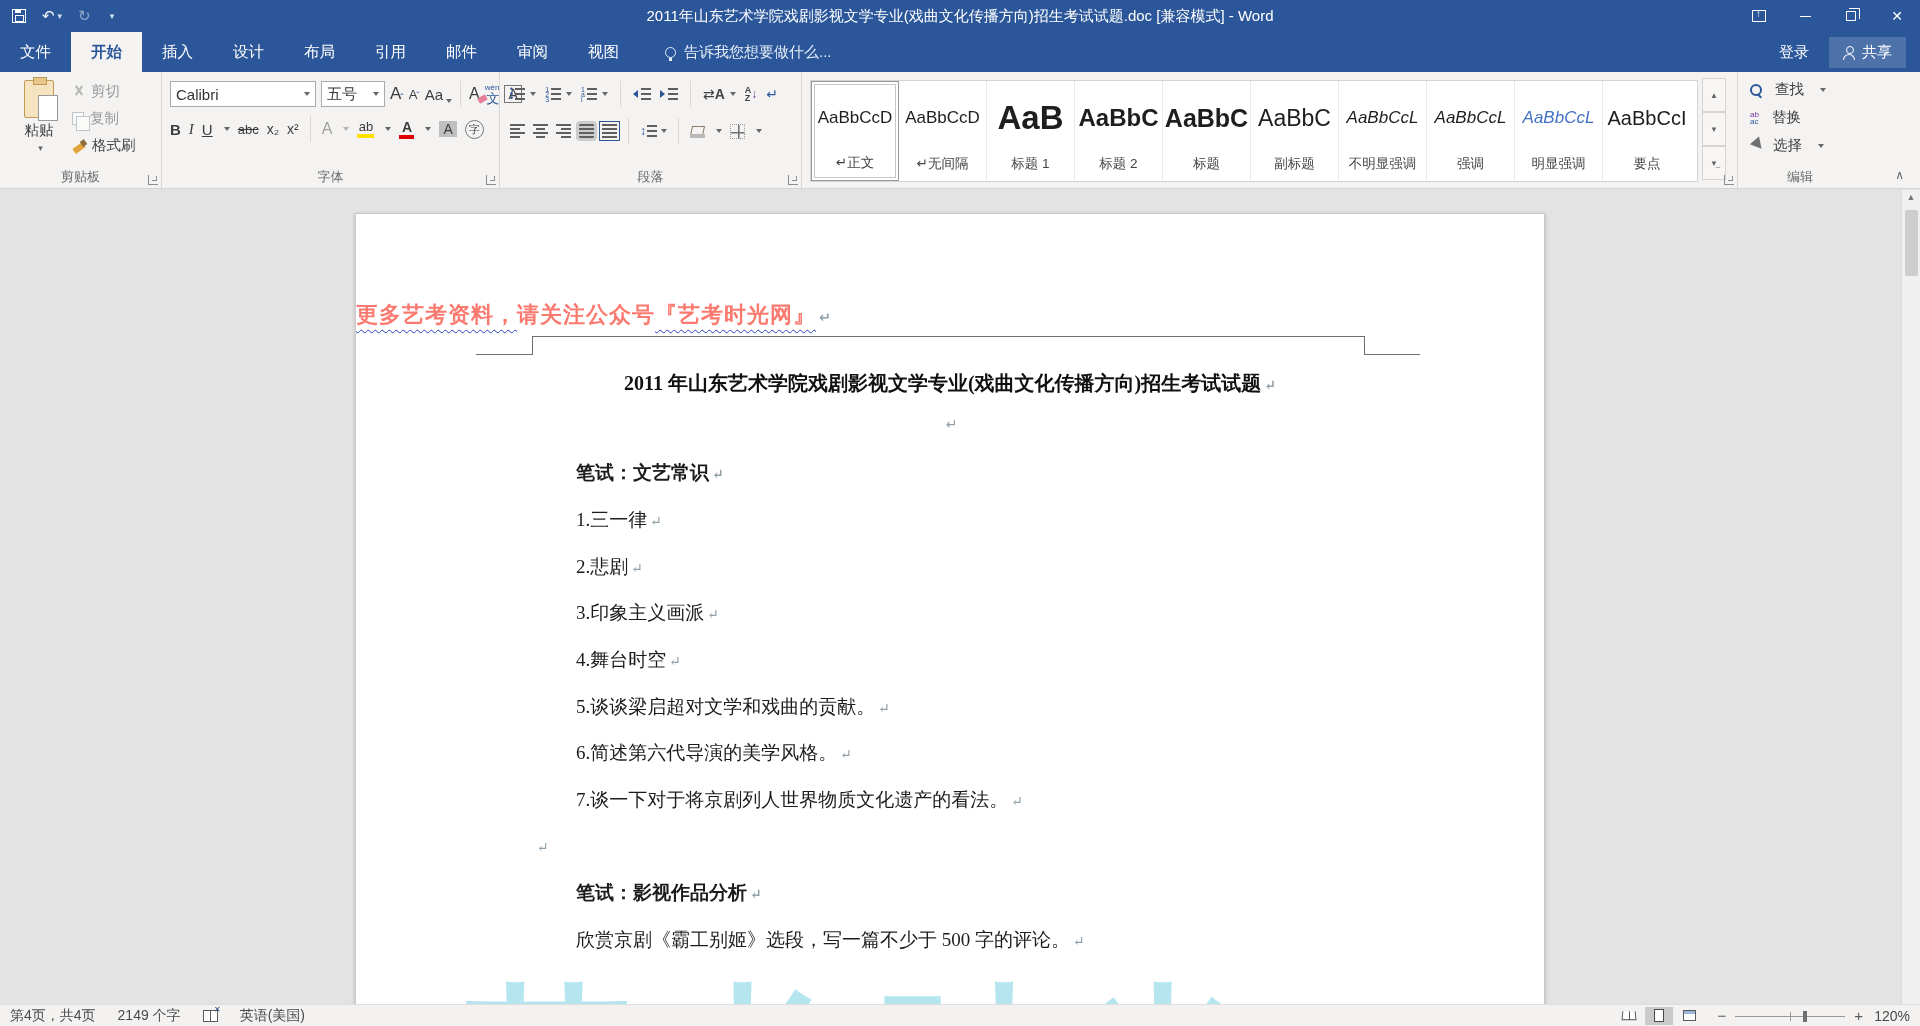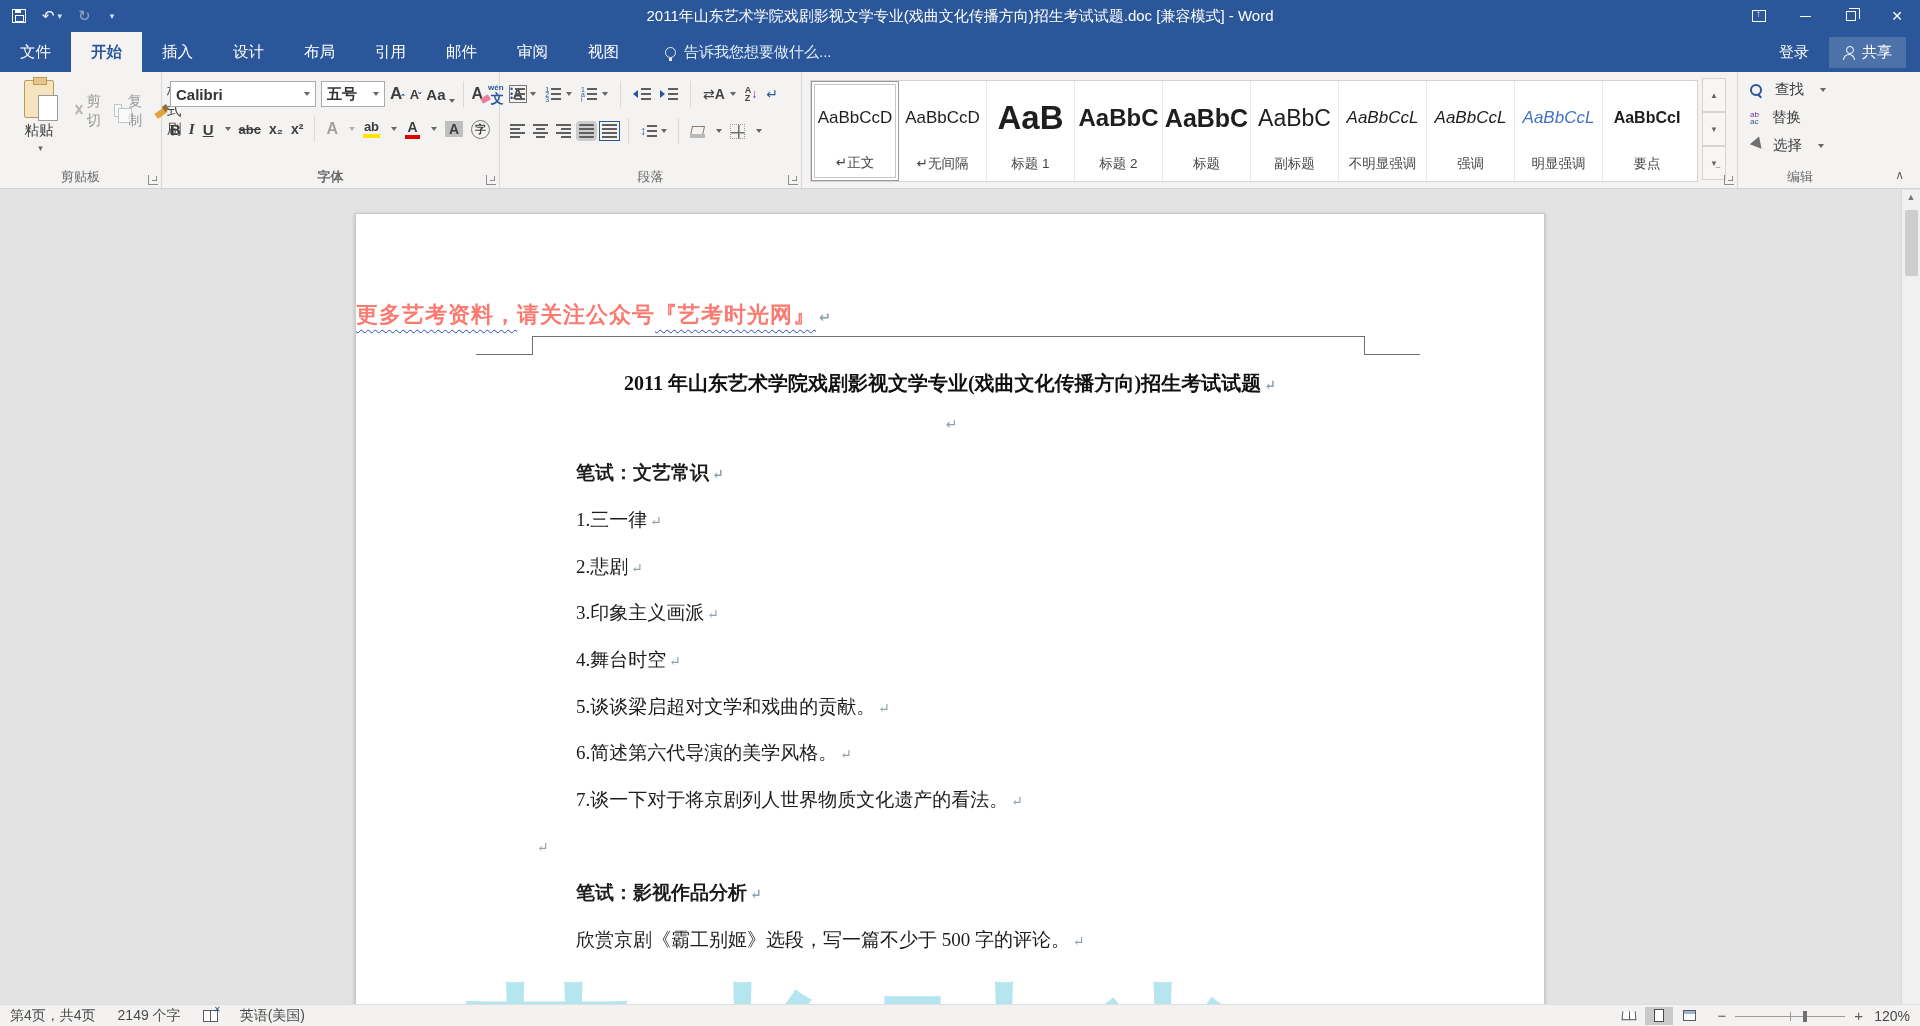--- a/index.html
+++ b/index.html
@@ -39,31 +39,31 @@
   .i-person::before { content:""; position:absolute; left:3px; top:0; width:6px; height:6px; border-radius:50%; border:1.5px solid #fff; }
   .i-person::after { content:""; position:absolute; left:0; bottom:-2px; width:10px; height:5px; border:1.5px solid #fff; border-bottom:none; border-radius:6px 6px 0 0; }
 
   
   .ribbon { position:absolute; left:0; top:72px; width:1920px; height:117px; background:#f4f3f2; border-bottom:1px solid #d5d4d3; }
   .rgroup { position:absolute; top:0; height:117px; border-right:1px solid #d9d8d7; }
   .glabel { position:absolute; bottom:3px; left:0; right:0; text-align:center; font-size:13px; color:#6a6a6a; }
   .launcher { position:absolute; right:3px; bottom:4px; width:10px; height:10px; border-left:1px solid #8c8c8c; border-bottom:1px solid #8c8c8c; }
   .launcher::after { content:""; position:absolute; right:1px; top:1px; width:4px; height:4px; border-right:1px solid #8c8c8c; border-bottom:1px solid #8c8c8c; }
   .g-clip { left:0; width:162px; }
-  .g-font { left:162px; width:338px;font-weight:bold; }
+  .g-font { left:162px; width:338px; }
   .g-para { left:500px; width:302px; }
   .g-styles { left:802px; width:936px; }
   .g-edit { left:1738px; width:124px; }
   .collapse-ribbon { position:absolute; right:16px; bottom:6px; color:#666; font-size:12px; }
 
   .pastebig { position:absolute; left:10px; top:8px; width:58px; height:86px; display:flex; flex-direction:column; align-items:center; gap:3px; font-size:14.5px; color:#3d3d3d; }
   .i-clipboard { width:30px; height:38px; background:#f6e3c0; border:1px solid #c09a55; border-radius:2px; position:relative; }
   .i-clipboard::before { content:""; position:absolute; left:8px; top:-4px; width:12px; height:6px; background:#e8c68a; border:1px solid #c09a55; }
   .i-clipboard::after { content:""; position:absolute; right:-5px; bottom:-4px; width:18px; height:24px; background:#fff; border:1px solid #9a9a9a; }
-  .clip-col { position:absolute; left:72px; top:10px; display:flex; gap:8px; font-size:14.5px; }
+  .clip-col { position:absolute; left:72px; top:10px; display:flex; flex-direction:column; gap:8px; font-size:14.5px; }
   .clip-item { display:flex; align-items:center; gap:6px; }
   .i-cut { width:13px; height:13px; position:relative; opacity:.5; }
   .i-cut::before,.i-cut::after { content:""; position:absolute; left:6px; top:0; width:1.5px; height:11px; background:#7a7a7a; }
   .i-cut::before { transform:rotate(35deg);} .i-cut::after { transform:rotate(-35deg);}
   .i-copy { width:12px; height:13px; border:1px solid #9aa7b5; background:#fff; position:relative; opacity:.6; }
   .i-copy::after { content:""; position:absolute; left:3px; top:3px; width:12px; height:13px; border:1px solid #9aa7b5; background:#fff; }
   .i-brush { width:14px; height:14px; position:relative; }
   .i-brush::before { content:""; position:absolute; left:1px; top:6px; width:12px; height:6px; background:#e2a33d; transform:rotate(-35deg); }
   .i-brush::after { content:""; position:absolute; left:9px; top:1px; width:5px; height:6px; background:#8f6f3f; transform:rotate(-35deg); }
   .gray-t { color:#9b9b9b; }
@@ -137,21 +137,21 @@
   .stcell.selected { border:1px solid #9a9a9a; background:#fff; box-shadow:inset 0 0 0 2px #fff, inset 0 0 0 3px #c6c6c6; }
   .stprev { flex:1; display:flex; align-items:center; justify-content:center; color:#1e1e1e; }
   .stname { font-size:13.5px; color:#444; white-space:nowrap; }
   .p-body,.p-nospace { font-size:17px; }
   .p-h1 { font-size:33px; font-weight:bold; }
   .p-h2 { font-size:24px; font-weight:bold; }
   .p-title { font-size:25px; font-weight:bold; }
   .p-sub { font-size:23px; }
   .p-it { font-size:17px; font-style:italic; }
   .p-itb { font-size:17px; font-style:italic; color:#4472c4; }
-  .p-strong { font-size:16px; font-weight:bold; }
+  .p-strong { font-size:20px; font-weight:normal; }
   .gal-scroll { position:absolute; left:900px; top:6px; width:24px; height:102px; display:flex; flex-direction:column; }
   .gal-btn { flex:1; border:1px solid #d5d4d3; background:#f7f6f5; display:flex; align-items:center; justify-content:center; font-size:8px; color:#666; }
 
   .editcol { position:absolute; left:12px; top:8px; display:flex; flex-direction:column; gap:9px; font-size:14.5px; color:#3d3d3d; }
   .editrow { display:flex; align-items:center; gap:13px; }
   .i-mag { width:12px; height:12px; position:relative; }
   .i-mag::before { content:""; position:absolute; left:0; top:0; width:8px; height:8px; border:2px solid #2b579a; border-radius:50%; }
   .i-mag::after { content:""; position:absolute; right:0; bottom:-1px; width:5px; height:2px; background:#2b579a; transform:rotate(45deg); }
   .i-replace { font-size:8px; line-height:7px; display:flex; flex-direction:column; }
   .i-replace .t { color:#7030a0; } .i-replace .b { color:#2b579a; }

